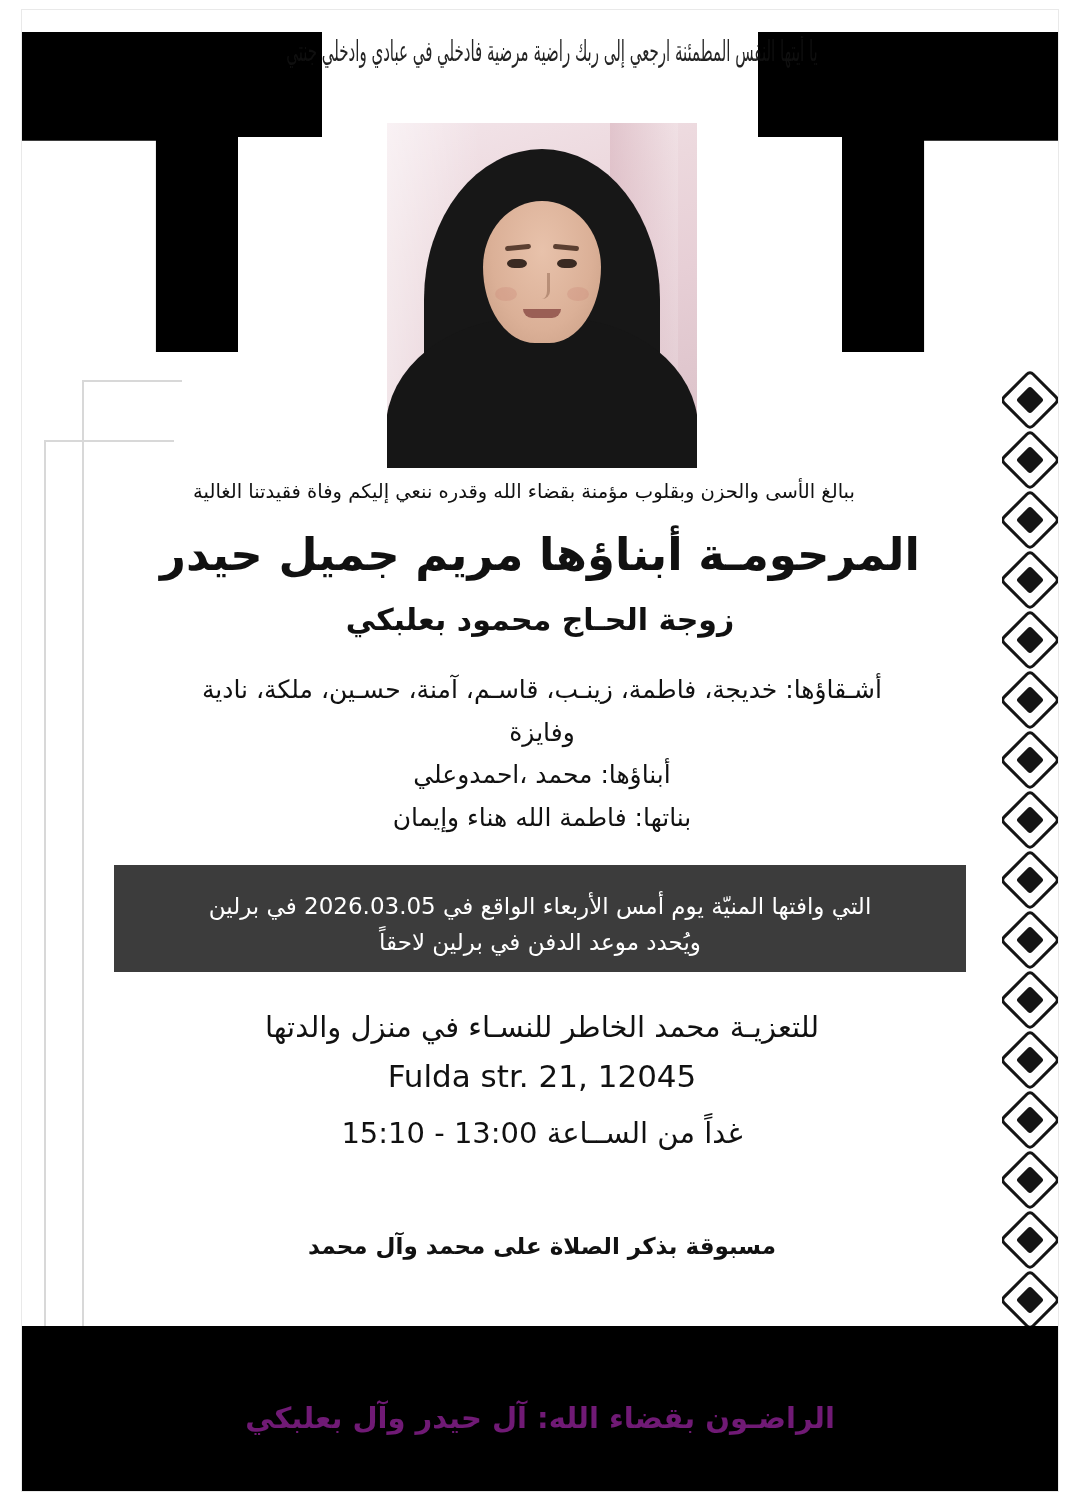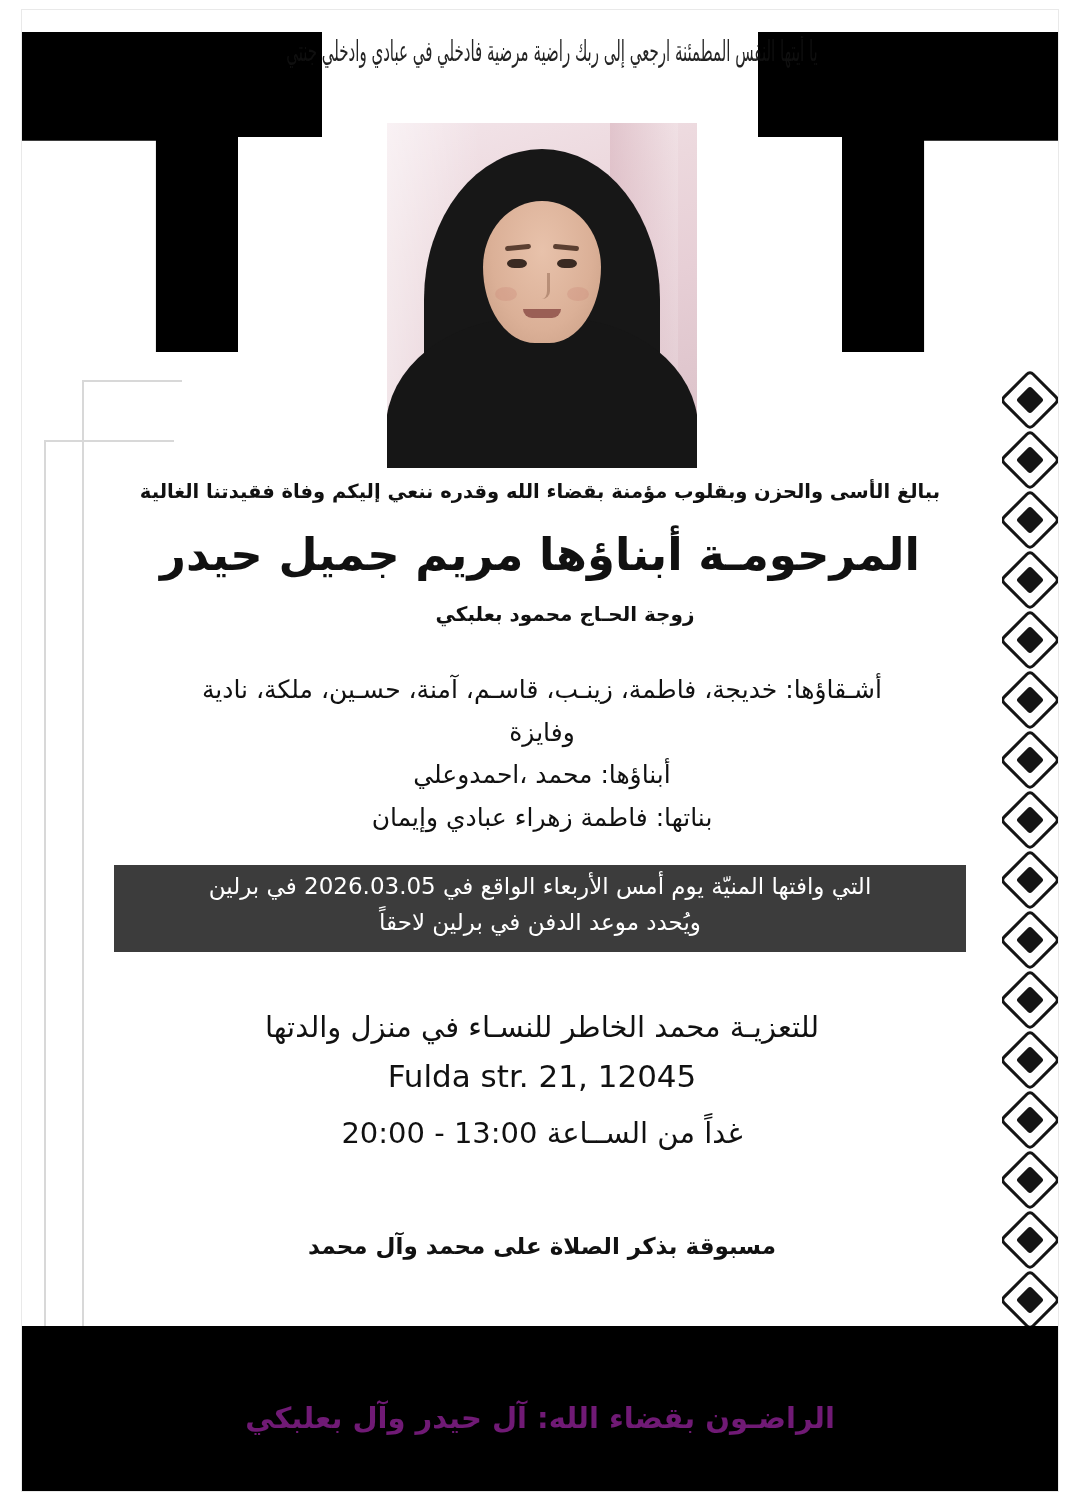--- a/index.html
+++ b/index.html
@@ -168,46 +168,46 @@
   .cheek.r { right: 12px; }
 
   
   .txt {
     position: absolute;
     text-align: center;
     color: #111111;
     direction: rtl;
   }
   .line-intro {
-    left: 60px; top: 470px; width: 916px;
-    font-size: 19.5px; font-weight: 700; letter-spacing: -.2px;
+    left: 44px; top: 470px; width: 916px;
+    font-size: 19.5px; font-weight: 400; letter-spacing: -.2px;
   }
   .name-main {
     left: 60px; top: 518px; width: 916px;
     font-size: 45px; font-weight: 700; letter-spacing: -.5px;
   }
   .name-sub {
     left: 60px; top: 592px; width: 916px;
-    font-size: 20px; font-weight: 700; padding-left: 25px;
+    font-size: 30px; font-weight: 700;
   }
   .relatives {
     left: 70px; top: 660px; width: 900px;
     font-size: 25px; line-height: 1.62; font-weight: 400;
   }
   .relatives div { margin-bottom: 2px; }
 
   
   .band {
     position: absolute;
     left: 92px; top: 855px; width: 852px;
     background: #3c3c3c;
     color: #ffffff;
     font-size: 23px;
     line-height: 1.55;
-    padding: 4px 16px 12px;
+    padding: 24px 16px 12px;
     box-sizing: border-box;
     text-align: center;
     direction: rtl;
   }
 
   .cond-block {
     left: 70px; top: 995px; width: 900px;
     font-size: 29px; line-height: 1.55;
   }
   .cond-addr {
@@ -314,31 +314,31 @@
   </div>
 
   <div class="txt line-intro">ببالغ الأسى والحزن وبقلوب مؤمنة بقضاء الله  وقدره ننعي إليكم وفاة فقيدتنا الغالية</div>
   <div class="txt name-main">المرحومـة أبناؤها مريم جميل حيدر</div>
   <div class="txt name-sub">زوجة الحـاج محمود بعلبكي</div>
 
   <div class="txt relatives">
     <div>أشـقاؤها: خديجة، فاطمة، زينـب، قاسـم، آمنة، حسـين، ملكة، نادية</div>
     <div>وفايزة</div>
     <div>أبناؤها: محمد ،احمدوعلي</div>
-    <div>بناتها: فاطمة زهراء عبادي وإيمان</div>
+    <div>بناتها: فاطمة الله هناء وإيمان</div>
   </div>
 
   <div class="band">
     <div>التي وافتها المنيّة يوم أمس الأربعاء الواقع في 2026.03.05 في برلين</div>
     <div>ويُحدد موعد الدفن في برلين لاحقاً</div>
   </div>
 
   <div class="txt cond-block">للتعزيـة محمد الخاطر للنسـاء في منزل والدتها</div>
   <div class="txt cond-addr">Fulda str. 21, 12045</div>
-  <div class="txt cond-time">غداً من الســاعة 13:00 - 20:00</div>
+  <div class="txt cond-time">غداً من الســاعة 13:00 - 15:10</div>
 
   <div class="txt fatiha">
     <div>مسبوقة بذكر الصلاة على محمد وآل محمد</div>
   </div>
 
   <div class="ornament">
     <div class="orn-cell"></div>
     <div class="orn-cell"></div>
     <div class="orn-cell"></div>
     <div class="orn-cell"></div>

